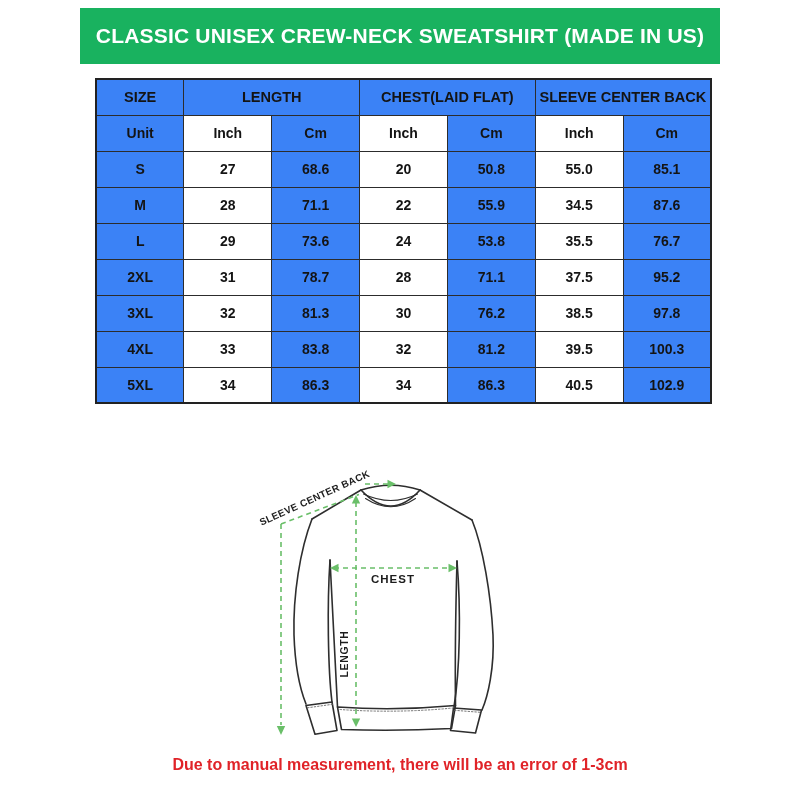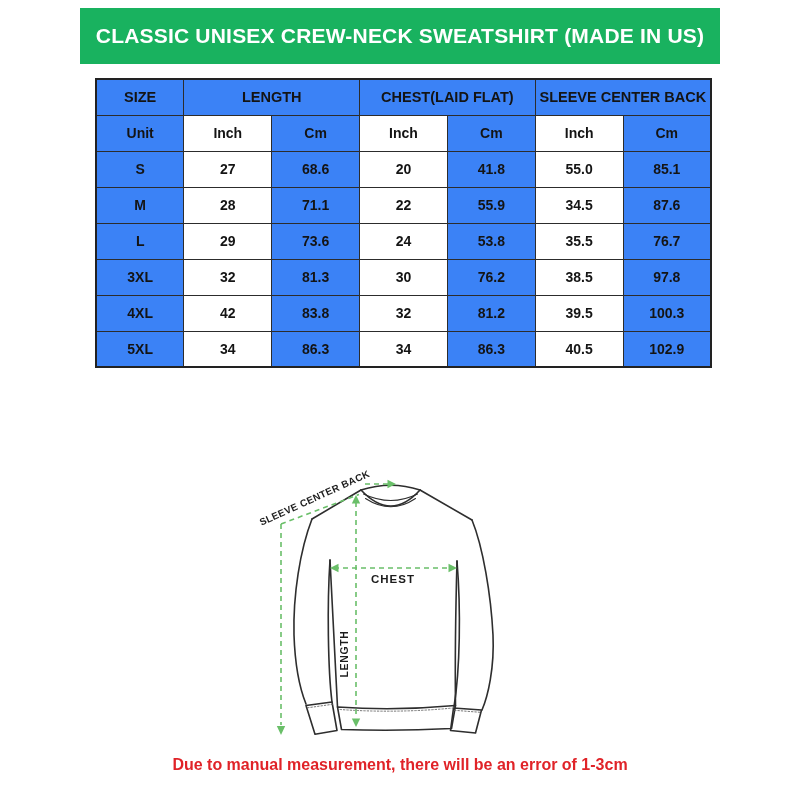--- a/index.html
+++ b/index.html
@@ -70,21 +70,21 @@
         <td>Inch</td>
         <td class="g">Cm</td>
         <td>Inch</td>
         <td class="g">Cm</td>
       </tr>
       <tr>
         <td class="g">S</td>
         <td>27</td>
         <td class="g">68.6</td>
         <td>20</td>
-        <td class="g">41.8</td>
+        <td class="g">50.8</td>
         <td>55.0</td>
         <td class="g">85.1</td>
       </tr>
       <tr>
         <td class="g">M</td>
         <td>28</td>
         <td class="g">71.1</td>
         <td>22</td>
         <td class="g">55.9</td>
         <td>34.5</td>
@@ -93,31 +93,40 @@
       <tr>
         <td class="g">L</td>
         <td>29</td>
         <td class="g">73.6</td>
         <td>24</td>
         <td class="g">53.8</td>
         <td>35.5</td>
         <td class="g">76.7</td>
       </tr>
       <tr>
+        <td class="g">2XL</td>
+        <td>31</td>
+        <td class="g">78.7</td>
+        <td>28</td>
+        <td class="g">71.1</td>
+        <td>37.5</td>
+        <td class="g">95.2</td>
+      </tr>
+      <tr>
         <td class="g">3XL</td>
         <td>32</td>
         <td class="g">81.3</td>
         <td>30</td>
         <td class="g">76.2</td>
         <td>38.5</td>
         <td class="g">97.8</td>
       </tr>
       <tr>
         <td class="g">4XL</td>
-        <td>42</td>
+        <td>33</td>
         <td class="g">83.8</td>
         <td>32</td>
         <td class="g">81.2</td>
         <td>39.5</td>
         <td class="g">100.3</td>
       </tr>
       <tr>
         <td class="g">5XL</td>
         <td>34</td>
         <td class="g">86.3</td>

